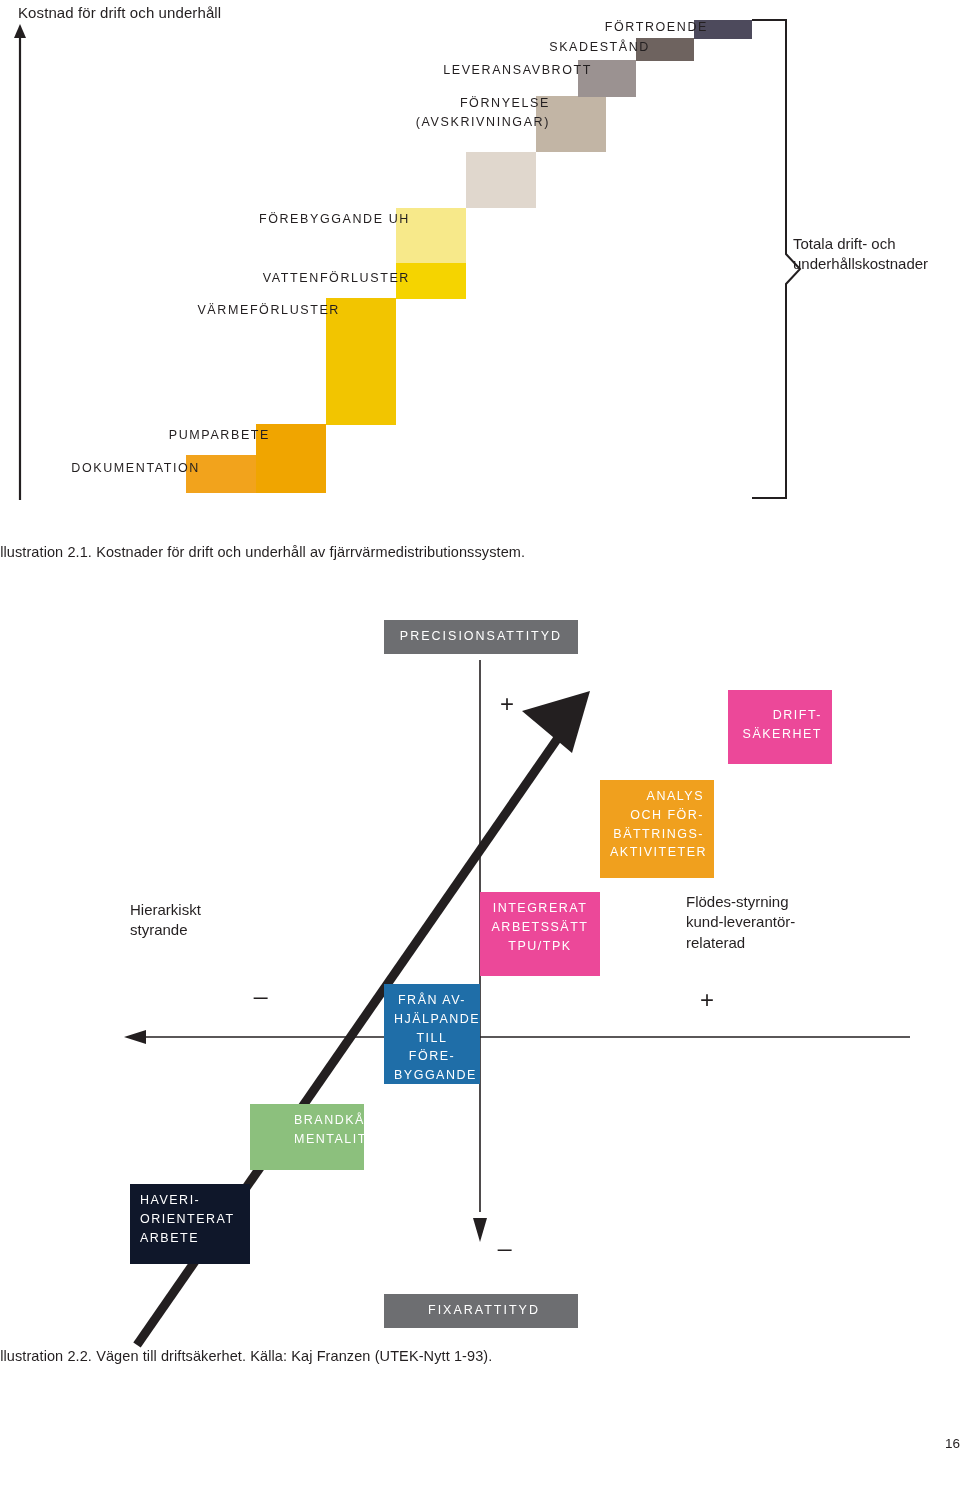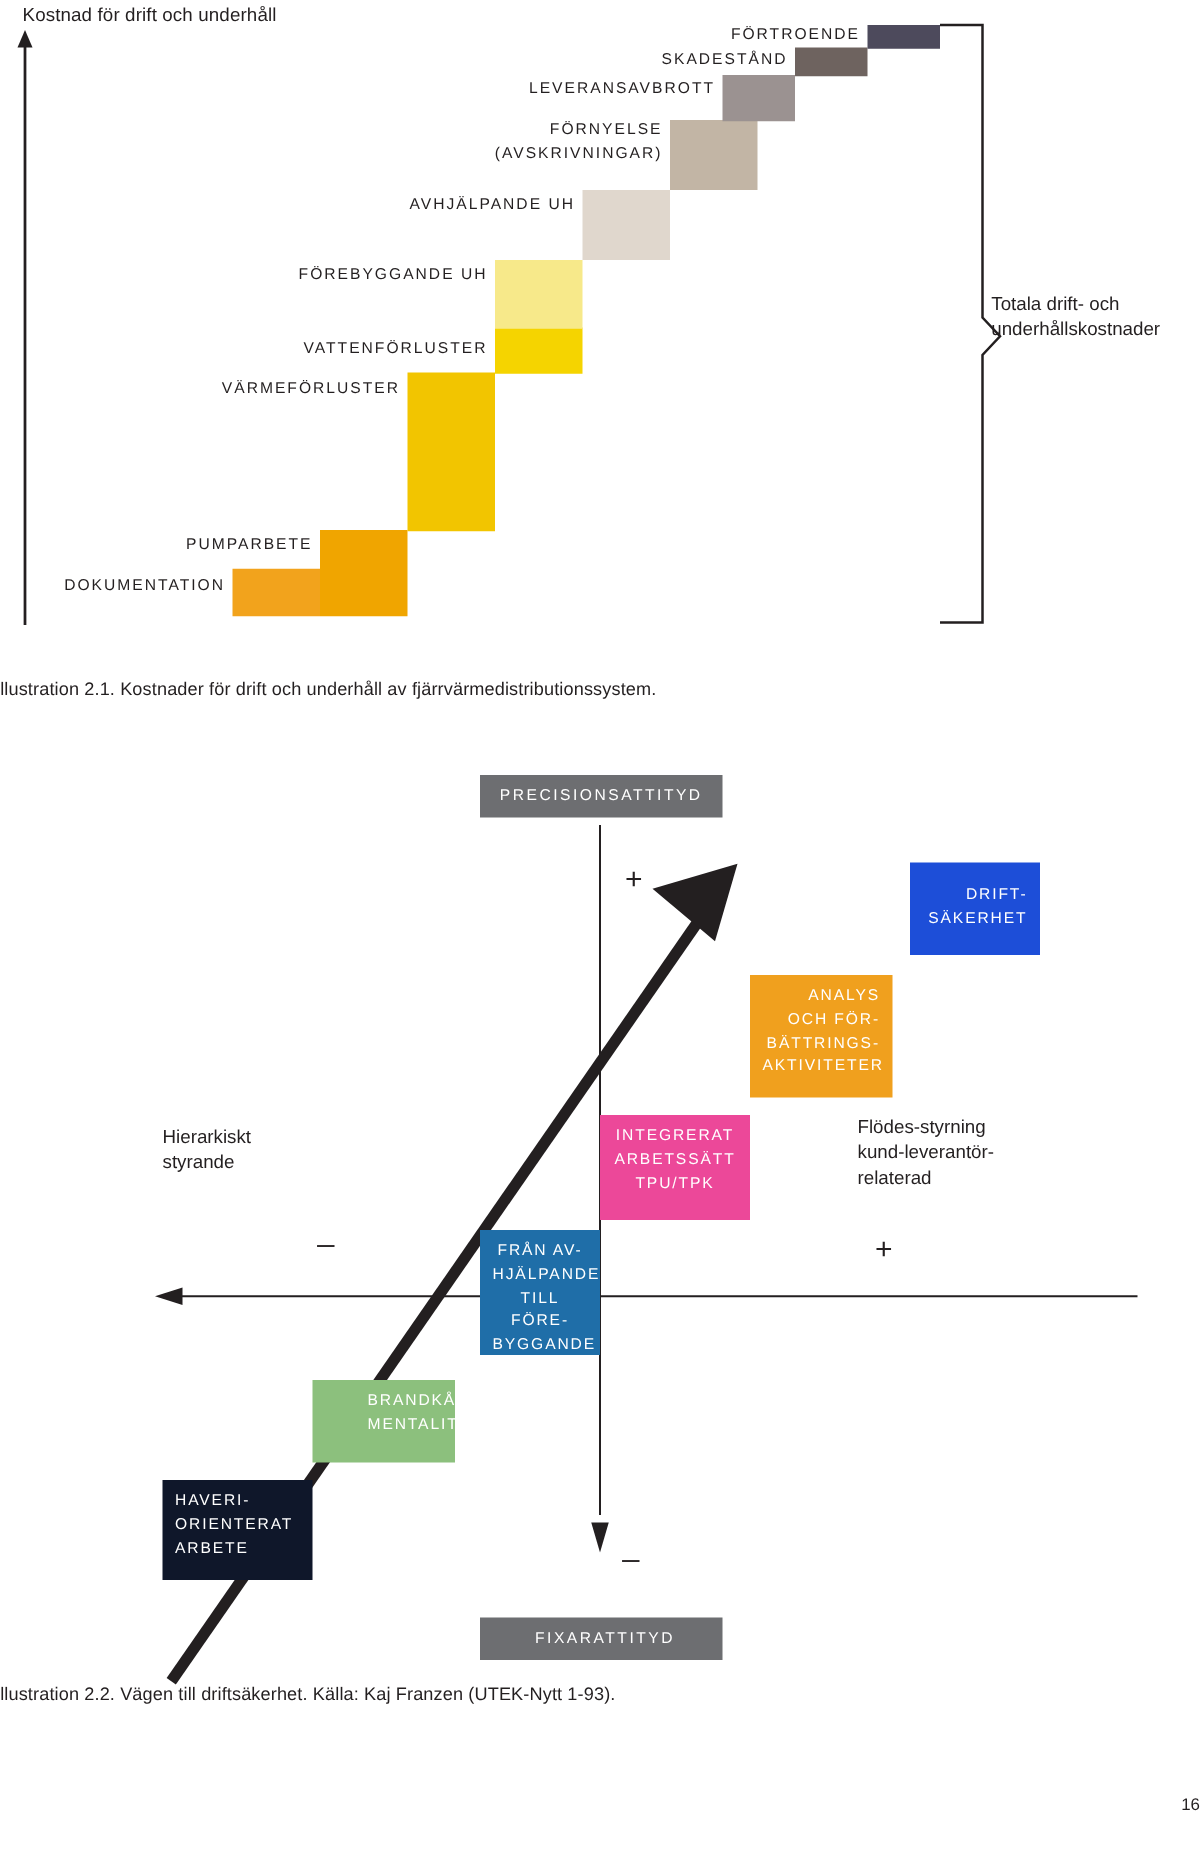--- a/index.html
+++ b/index.html
@@ -29,20 +29,21 @@
     box-sizing:border-box;
   }
   .step-label {
     position:absolute;
     font-size:12.5px;
     letter-spacing:1.6px;
     color:#231f20;
     white-space:nowrap;
     text-align:right;
     font-weight:400;
+    padding-left:20px;
   }
 
   #fig1-bracket { position:absolute; left:742px; top:14px; }
   #fig1-bracket-label {
     position:absolute; left:793px; top:234px;
     font-size:15px; line-height:1.35; color:#231f20;
     white-space:nowrap;
   }
 
   .caption {
@@ -113,21 +114,20 @@
   <div class="step" style="left:536px; top:96px; width:70px; height:56px; background:#c2b5a5;"></div>
   <div class="step" style="left:578px; top:60px; width:58px; height:37px; background:#9b9291;"></div>
   <div class="step" style="left:636px; top:38px; width:58px; height:23px; background:#6e635f;"></div>
   <div class="step" style="left:694px; top:20px; width:58px; height:19px; background:#4d4a5c;"></div>
 
   <div class="step-label" style="left:0px; top:461px; width:180px;">DOKUMENTATION</div>
   <div class="step-label" style="left:0px; top:428px; width:250px;">PUMPARBETE</div>
   <div class="step-label" style="left:0px; top:303px; width:320px;">VÄRMEFÖRLUSTER</div>
   <div class="step-label" style="left:0px; top:271px; width:390px;">VATTENFÖRLUSTER</div>
   <div class="step-label" style="left:0px; top:212px; width:390px;">FÖREBYGGANDE UH</div>
-  <div class="step-label" style="left:0px; top:156px; width:460px;">AVHJÄLPANDE UH</div>
   <div class="step-label" style="left:0px; top:94px; width:530px; white-space:pre-line; line-height:1.55;">FÖRNYELSE
 (AVSKRIVNINGAR)</div>
   <div class="step-label" style="left:0px; top:63px; width:572px;">LEVERANSAVBROTT</div>
   <div class="step-label" style="left:0px; top:40px; width:630px;">SKADESTÅND</div>
   <div class="step-label" style="left:0px; top:20px; width:688px;">FÖRTROENDE</div>
 
   <div id="fig1-bracket">
     <svg width="60" height="490" viewBox="0 0 60 490">
       <path d="M10 6 L44 6 L44 240 L58 255 L44 270 L44 484 L10 484" fill="none" stroke="#231f20" stroke-width="2"></path>
     </svg>
@@ -151,21 +151,21 @@
 
     <line x1="20" y1="385" x2="790" y2="385" stroke="#231f20" stroke-width="1.6"></line>
     <polygon points="4,385 26,378 26,392" fill="#231f20"></polygon>
   </svg>
 
   <svg style="position:absolute; left:120px; top:105px;" width="520" height="700" viewBox="0 0 520 700">
     <path d="M17 688 L440 78" stroke="#231f20" stroke-width="9" fill="none"></path>
     <polygon points="470 34, 402 54, 452 96" fill="#231f20"></polygon>
   </svg>
 
-  <div class="box right" style="left:728px; top:138px; width:104px; height:74px; background:#1d4ed8; white-space:pre-line; padding-top:16px;">DRIFT-
+  <div class="box right" style="left:728px; top:138px; width:104px; height:74px; background:#ec4899; white-space:pre-line; padding-top:16px;">DRIFT-
 SÄKERHET</div>
 
   <div class="box right" style="left:600px; top:228px; width:114px; height:98px; background:#f0a01e; white-space:pre-line;">ANALYS
 OCH FÖR-
 BÄTTRINGS-
 AKTIVITETER</div>
 
   <div class="box center" style="left:480px; top:340px; width:120px; height:84px; background:#ec4899; white-space:pre-line;">INTEGRERAT
 ARBETSSÄTT
 TPU/TPK</div>

